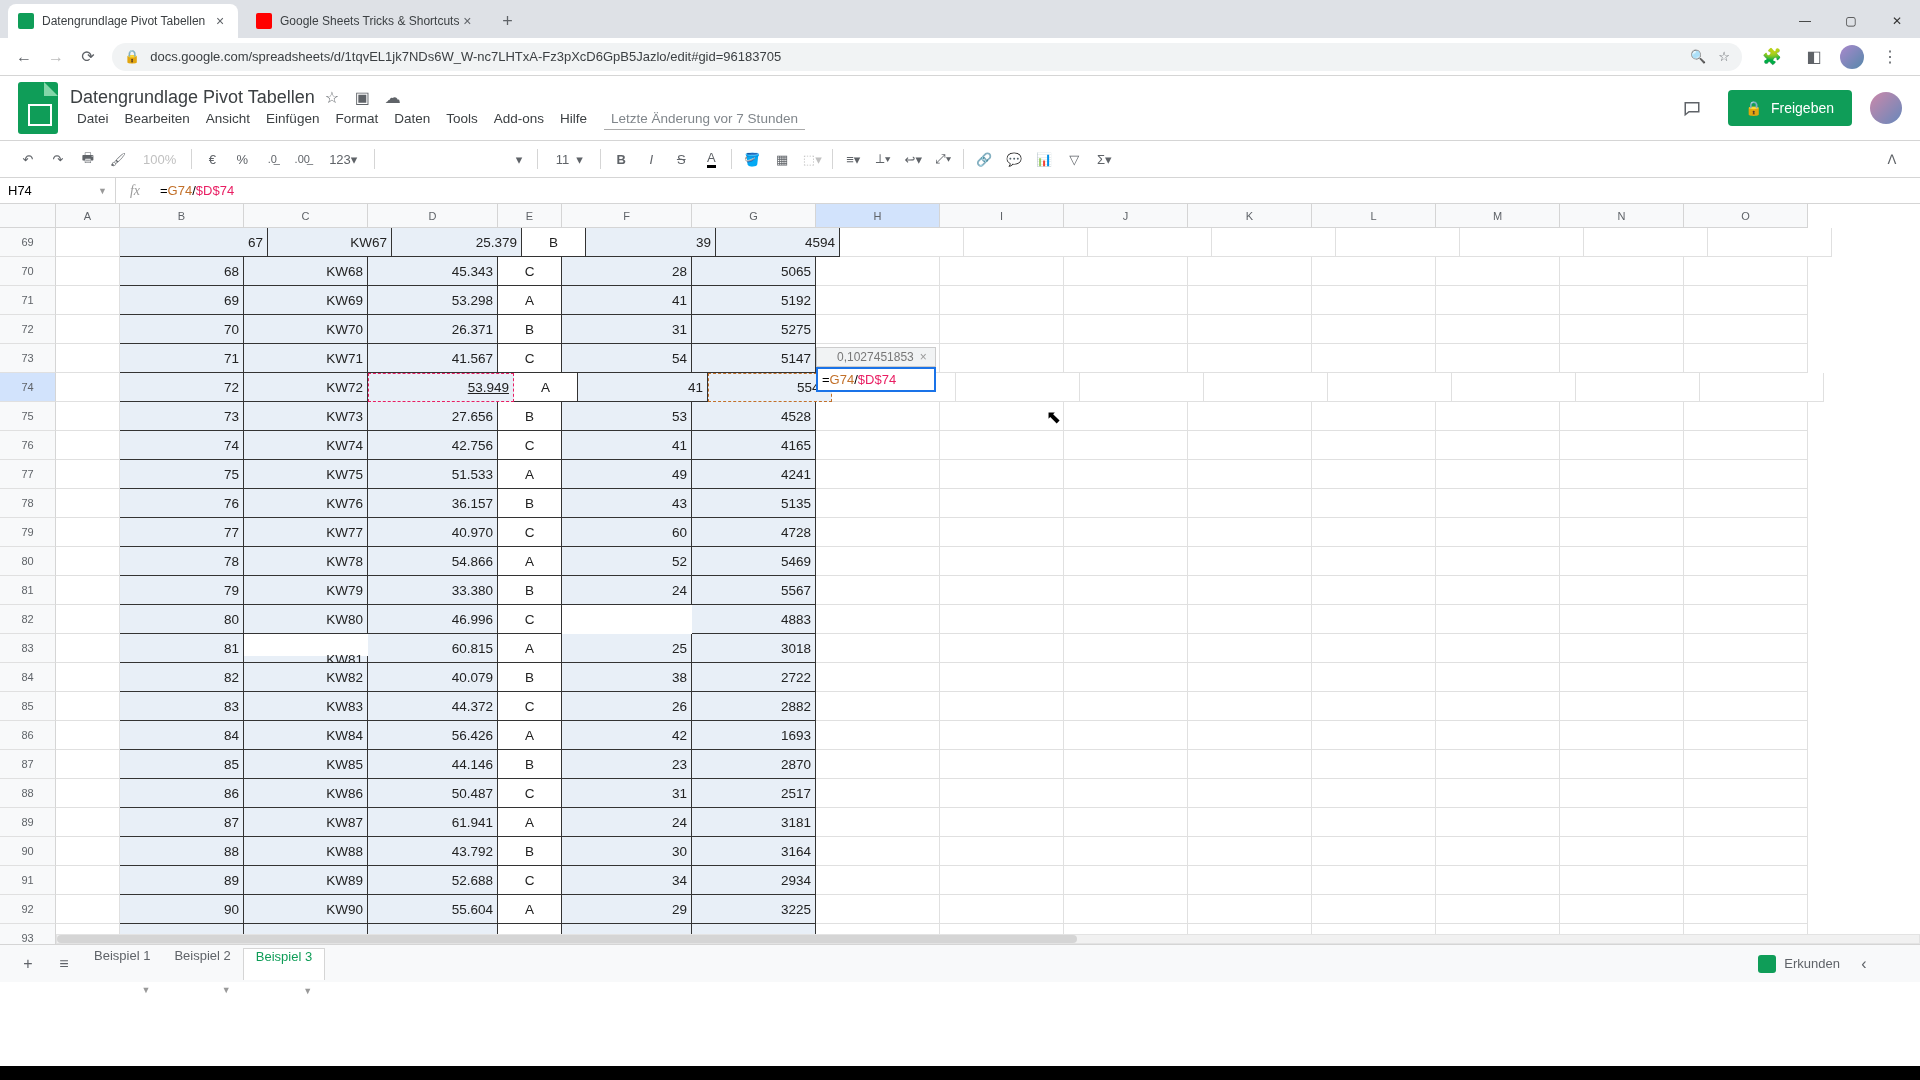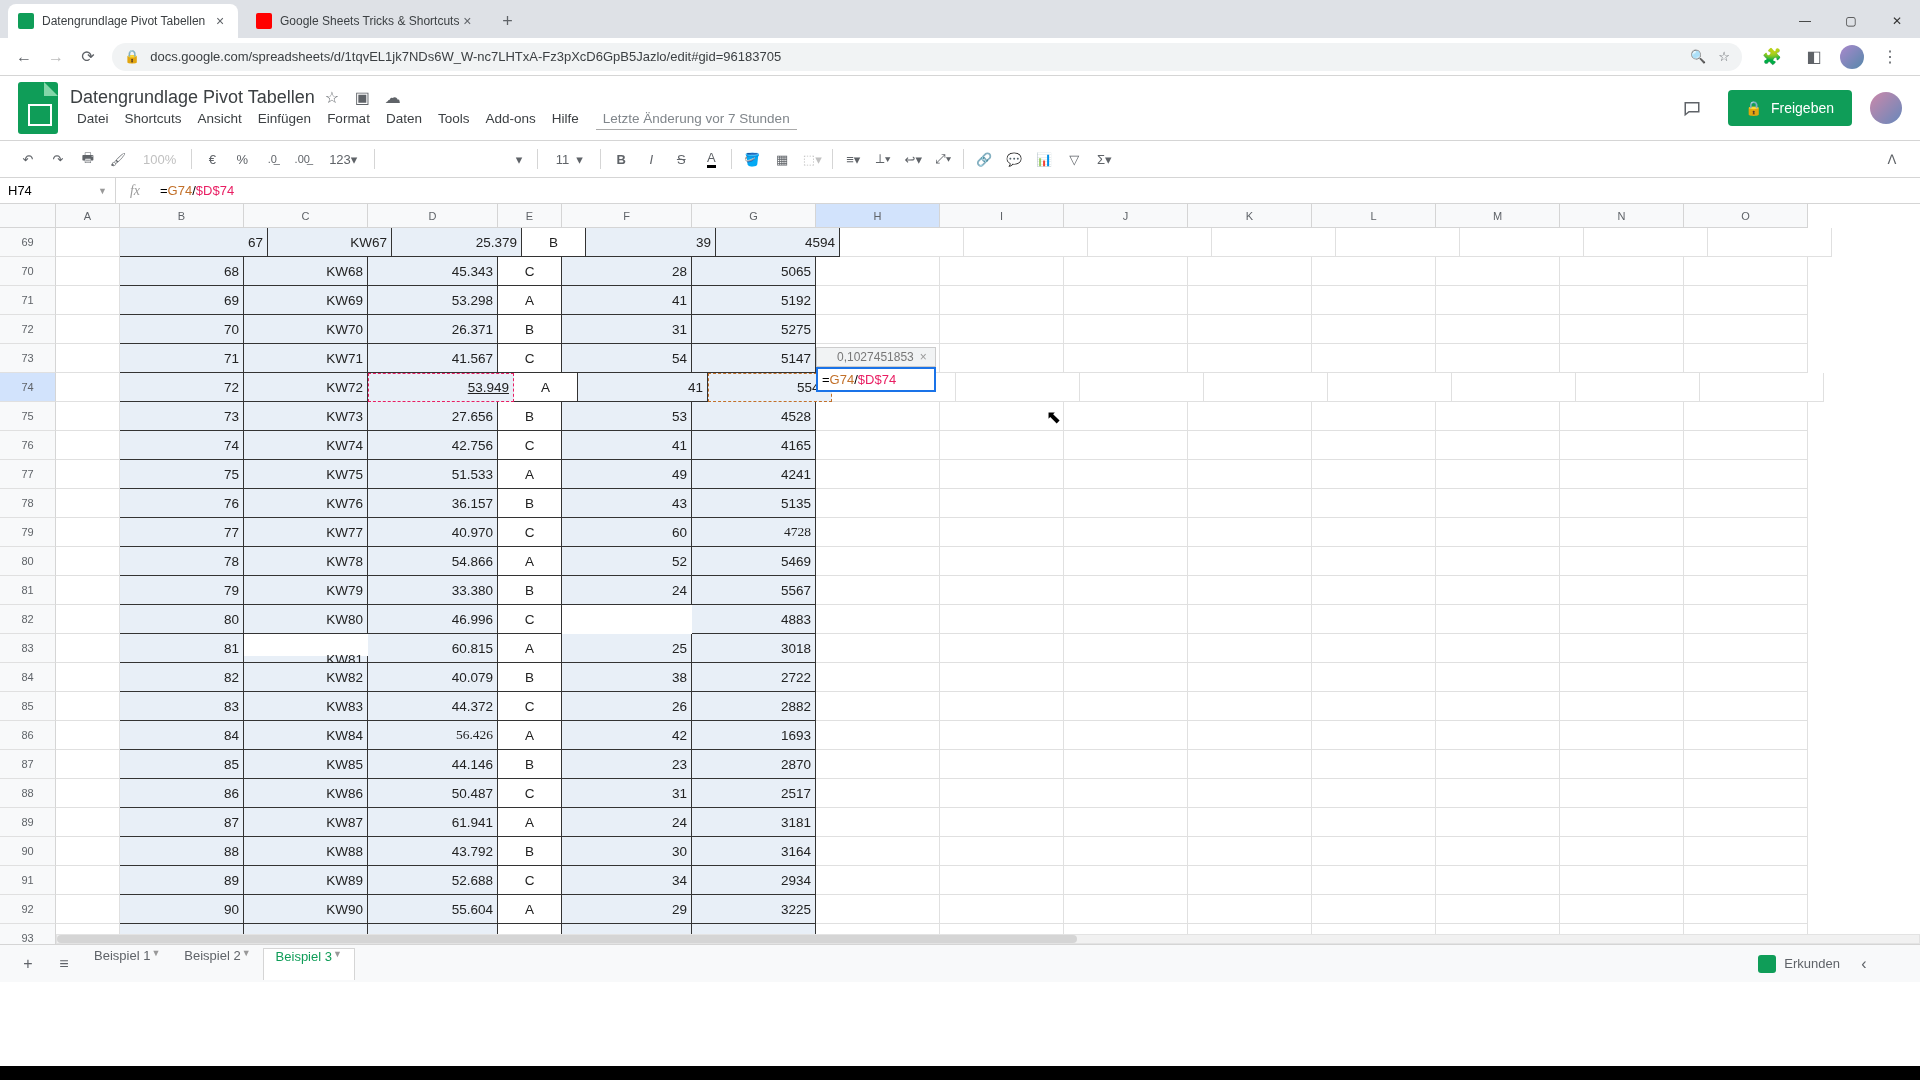--- a/index.html
+++ b/index.html
@@ -81,21 +81,21 @@
 
 .edit-overlay { position:absolute; z-index: 5; }
 .result-hint { position:absolute; background:#f1f3f4; border:1px solid #ccc; font-size:12px; color:#777; padding:2px 6px; display:flex; align-items:center; gap:6px; }
 .result-hint .x { color:#999; cursor:pointer; }
 .edit-input { border:2px solid #1a73e8; background:#fff; font-family:'Consolas',monospace; font-size:13px; padding:3px 4px; width:120px;}
 .mouse-cursor { position:absolute; font-size:18px; color:#000; pointer-events:none; z-index:10;}
 
 
 .sheet-bar { height: 38px; border-top: 1px solid #d5d5d5; display: flex; align-items: center; padding: 0 42px 0 10px; background:#f8f9fa; }
 .sb-btn { width: 36px; height: 36px; display:flex;align-items:center;justify-content:center;color:#5f6368; }
-.sheet-tab { height: 32px; padding: 0 12px; display: flex; align-items: flex-start; gap: 1px; font-size: 13px; color: #5f6368; }
+.sheet-tab { height: 32px; padding: 0 12px; display: flex; align-items: flex-end; gap: 22px; font-size: 13px; color: #5f6368; flex-direction: column; }
 .sheet-tab.active { background: #fff; color: #0f9d58; font-weight: 500; border-top: 1px solid #d5d5d5; border-left: 1px solid #d5d5d5; border-right: 1px solid #d5d5d5; border-radius: 0; }
 .sheet-dd { font-size: 9px; color:#999; }
 .explore { margin-left: auto; display:flex;align-items:center;gap:8px;color:#5f6368;font-size:13px;padding:0 10px;}
 .explore-ico { width:18px;height:18px;background:#0f9d58;border-radius:3px;}
 .sb-expand { width:28px;height:28px;display:flex;align-items:center;justify-content:center;color:#5f6368; }
 
 .horiz-scroll { position:absolute; bottom:0; left:56px; right:0; height:10px; }
 .hs-track { background:#f1f1f1; height:100%; border:1px solid #e3e3e3;}
 .hs-thumb { position:absolute; left:0; top:0; height:8px; width:1020px; background:#d5d5d5; border-radius:4px; margin:1px;}
 
@@ -149,21 +149,21 @@
   <div class="sheets-logo"></div>
   <div class="doc-info">
     <div class="doc-title-row">
       <span class="doc-title">Datengrundlage Pivot Tabellen</span>
       <span class="doc-icon">☆</span>
       <span class="doc-icon">▣</span>
       <span class="doc-icon">☁</span>
     </div>
     <div class="menu-row">
       <span class="menu-item">Datei</span>
-      <span class="menu-item">Shortcuts</span>
+      <span class="menu-item">Bearbeiten</span>
       <span class="menu-item">Ansicht</span>
       <span class="menu-item">Einfügen</span>
       <span class="menu-item">Format</span>
       <span class="menu-item">Daten</span>
       <span class="menu-item">Tools</span>
       <span class="menu-item">Add-ons</span>
       <span class="menu-item">Hilfe</span>
       <span class="last-change">Letzte Änderung vor 7 Stunden</span>
     </div>
   </div>
@@ -460,21 +460,21 @@
         <div class="cell" style="width: 124px;"></div>
         <div class="cell" style="width: 124px;"></div>
       </div>
       <div class="row">
         <div class="cell" style="width: 64px;"></div>
         <div class="cell data r" style="width: 124px;">77</div>
         <div class="cell data r" style="width: 124px;">KW77</div>
         <div class="cell data r" style="width: 130px;">40.970</div>
         <div class="cell data r" style="width: 64px; justify-content: center; background: rgb(255, 255, 255);">C</div>
         <div class="cell data r" style="width: 130px;">60</div>
-        <div class="cell data r" style="width: 124px; font-family: Liberation Serif, serif;">4728</div>
+        <div class="cell data r" style="width: 124px;">4728</div>
         <div class="cell" style="width: 124px;"></div>
         <div class="cell" style="width: 124px;"></div>
         <div class="cell" style="width: 124px;"></div>
         <div class="cell" style="width: 124px;"></div>
         <div class="cell" style="width: 124px;"></div>
         <div class="cell" style="width: 124px;"></div>
         <div class="cell" style="width: 124px;"></div>
         <div class="cell" style="width: 124px;"></div>
       </div>
       <div class="row">
@@ -576,21 +576,21 @@
         <div class="cell" style="width: 124px;"></div>
         <div class="cell" style="width: 124px;"></div>
         <div class="cell" style="width: 124px;"></div>
         <div class="cell" style="width: 124px;"></div>
         <div class="cell" style="width: 124px;"></div>
       </div>
       <div class="row">
         <div class="cell" style="width: 64px;"></div>
         <div class="cell data r" style="width: 124px;">84</div>
         <div class="cell data r" style="width: 124px;">KW84</div>
-        <div class="cell data r" style="width: 130px; font-family: Liberation Serif, serif;">56.426</div>
+        <div class="cell data r" style="width: 130px;">56.426</div>
         <div class="cell data r" style="width: 64px; justify-content: center; background: rgb(255, 255, 255);">A</div>
         <div class="cell data r" style="width: 130px;">42</div>
         <div class="cell data r" style="width: 124px;">1693</div>
         <div class="cell" style="width: 124px;"></div>
         <div class="cell" style="width: 124px;"></div>
         <div class="cell" style="width: 124px;"></div>
         <div class="cell" style="width: 124px;"></div>
         <div class="cell" style="width: 124px;"></div>
         <div class="cell" style="width: 124px;"></div>
         <div class="cell" style="width: 124px;"></div>

